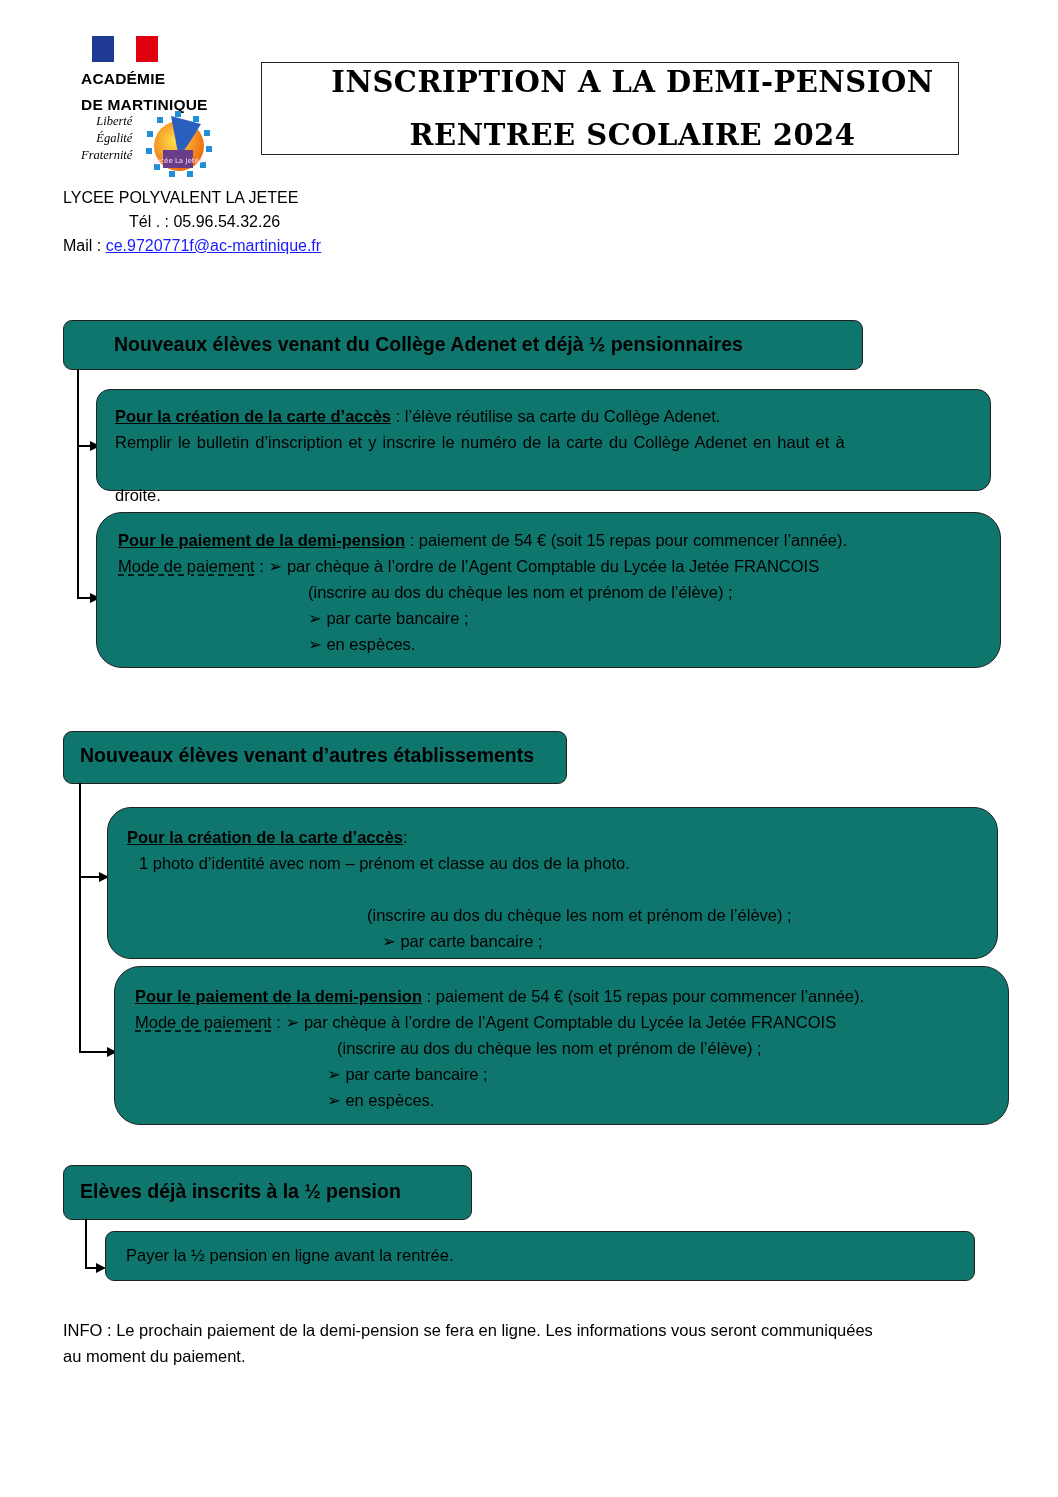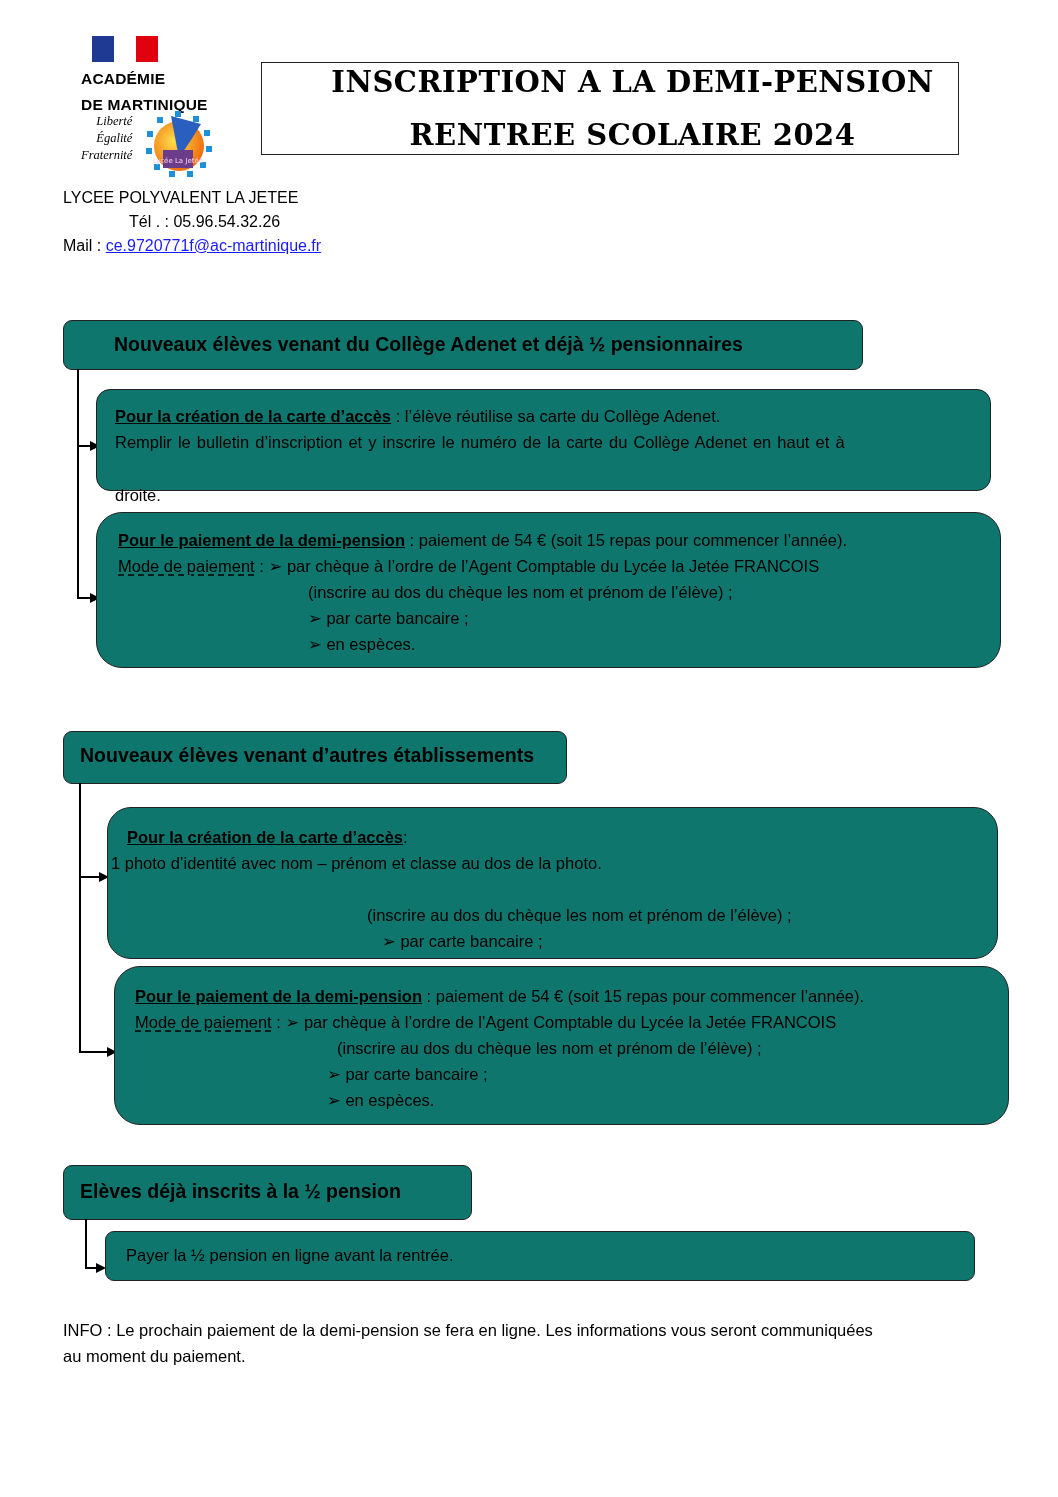--- a/index.html
+++ b/index.html
@@ -114,21 +114,21 @@
   <div class="abs h-title" style="left:16px;top:12px;">Nouveaux élèves venant d’autres établissements</div>
 </div>
 <div class="line" style="left:79px;top:783px;width:2px;height:270px;"></div>
 <div class="line" style="left:79px;top:876px;width:22px;height:2px;"></div>
 <div class="arrow" style="left:99px;top:872px;"></div>
 <div class="line" style="left:79px;top:1051px;width:29px;height:2px;"></div>
 <div class="arrow" style="left:107px;top:1047px;"></div>
 
 <div class="abs box" style="left:107px;top:807px;width:891px;height:152px;border-radius:24px;overflow:hidden;">
   <div class="abs txt" style="left:19px;top:16px;"><span class="ul">Pour la création de la carte d’accès</span><span>:</span></div>
-  <div class="abs txt" style="left:3px;top:42px;">1 photo d’identité avec nom – prénom et classe au dos de la photo.</div>
+  <div class="abs txt" style="left:31px;top:42px;">1 photo d’identité avec nom – prénom et classe au dos de la photo.</div>
   <div class="abs txt" style="left:259px;top:94px;">(inscrire au dos du chèque les nom et prénom de l’élève) ;</div>
   <div class="abs txt" style="left:274px;top:120px;"><span>➢</span> <span>par carte bancaire ;</span></div>
 </div>
 
 <div class="abs box" style="left:114px;top:966px;width:895px;height:159px;border-radius:26px;">
   <div class="abs txt" style="left:20px;top:16px;"><span class="ul">Pour le paiement de la demi-pension</span><span> : paiement de 54 € (soit 15 repas pour commencer l’année).</span></div>
   <div class="abs txt" style="left:20px;top:42px;"><span class="dotted">Mode de paiement</span><span> : </span><span>➢</span> <span>par chèque à l’ordre de l’Agent Comptable du Lycée la Jetée FRANCOIS</span></div>
   <div class="abs txt" style="left:222px;top:68px;">(inscrire au dos du chèque les nom et prénom de l’élève) ;</div>
   <div class="abs txt" style="left:212px;top:94px;"><span>➢</span> <span>par carte bancaire ;</span></div>
   <div class="abs txt" style="left:212px;top:120px;"><span>➢</span> <span>en espèces.</span></div>

